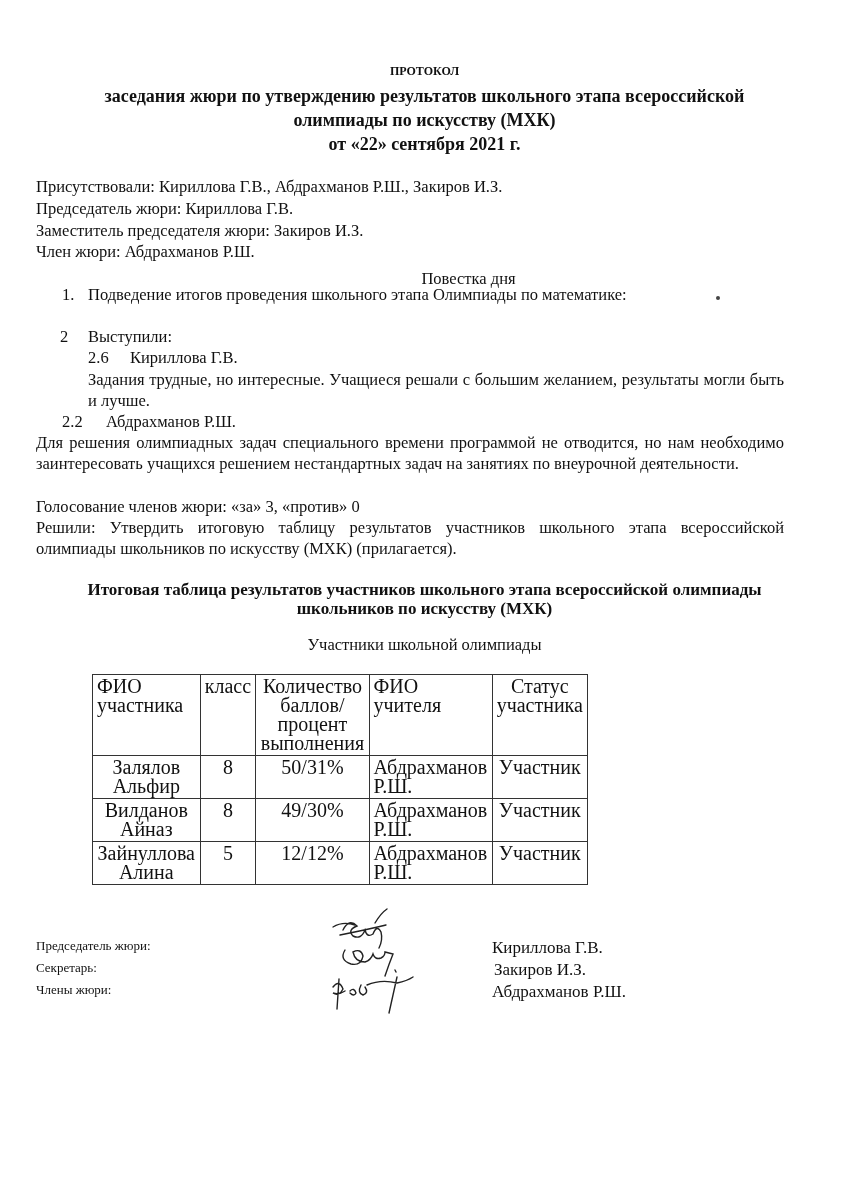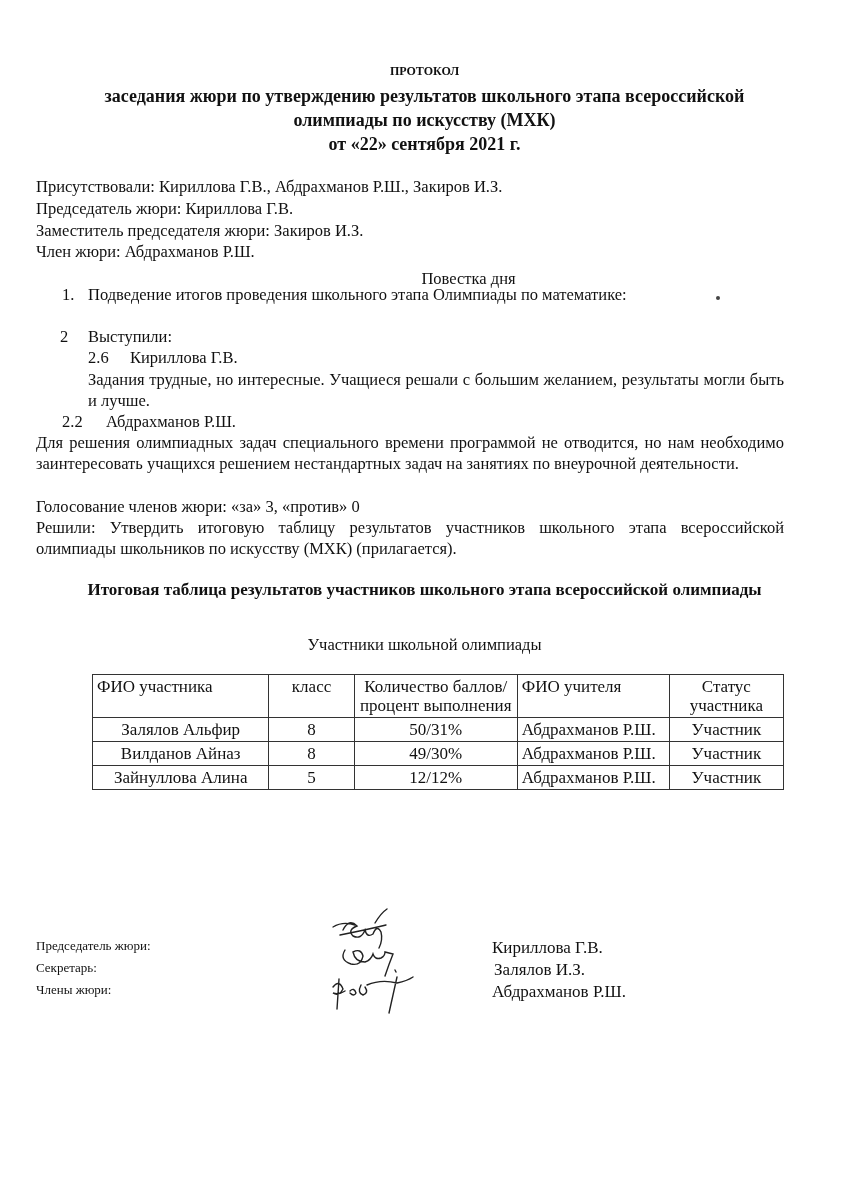--- a/index.html
+++ b/index.html
@@ -8,22 +8,22 @@
       font-family: "Liberation Serif", serif; color: #111; font-size: 16.5px;
     }
     .abs { position: absolute; }
     .title-block { left: 0; width: 849px; top: 58px; text-align: center; font-weight: bold; }
     .title-main { font-size: 12px; line-height: 26px; }
     .title-sub { font-size: 18px; line-height: 24px; }
     .line { white-space: nowrap; line-height: 21px; }
     .just { text-align: justify; text-align-last: left; }
     .center { text-align: center; }
     table.results {
-      position: absolute; left: 92px; top: 674px; width: 692px;
-      border-collapse: collapse; font-size: 17px; line-height: 19px;
+      position: absolute; left: 92px; top: 674px; width: 496px;
+      border-collapse: collapse; font-size: 20px; line-height: 19px;
     }
     table.results td, table.results th {
       border: 1px solid #333; vertical-align: top; padding: 2px 4px 2px 4px; font-weight: normal;
     }
     .c1 { width: 150px; text-align: center; }
     .c2 { width: 68px; text-align: center; }
     .c3 { width: 138px; text-align: center; }
     .c4 { width: 128px; text-align: left; }
     .c5 { width: 94px; text-align: center; }
     .sig-label { left: 36px; line-height: 21px; font-size: 13px; }
@@ -57,20 +57,21 @@
 <div class="abs just" style="left:88px; top:369px; width:696px; line-height:21px;">Задания трудные, но интересные. Учащиеся решали с большим желанием,  результаты могли быть и лучше.</div>
 <div class="abs line" style="left:62px; top:411px;">2.2</div>
 <div class="abs line" style="left:106px; top:411px;">Абдрахманов Р.Ш.</div>
 <div class="abs just" style="left:36px; top:432px; width:748px; line-height:21px;">Для решения олимпиадных задач специального времени программой  не отводится, но нам необходимо заинтересовать учащихся решением нестандартных задач на занятиях по внеурочной деятельности.</div>
 
 <div class="abs line" style="left:36px; top:496px;">Голосование членов жюри: «за» 3, «против» 0</div>
 <div class="abs just" style="left:36px; top:517px; width:748px; line-height:21px;">Решили: Утвердить итоговую таблицу результатов участников школьного этапа всероссийской олимпиады школьников по искусству (МХК)  (прилагается).</div>
 
 <div class="abs center" style="left:0; width:849px; top:580px; font-weight:bold; font-size:17px; line-height:19px;">
   <div>Итоговая таблица результатов участников школьного этапа всероссийской олимпиады</div>
+  <div>школьников по искусству (МХК)</div>
 </div>
 <div class="abs line center" style="left:0; width:849px; top:634px;">Участники школьной олимпиады</div>
 
 <table class="results">
   <thead>
     <tr>
       <th class="c1" style="text-align:left;">ФИО участника</th>
       <th class="c2">класс</th>
       <th class="c3">Количество баллов/процент выполнения</th>
       <th class="c4">ФИО учителя</th>
@@ -108,14 +109,14 @@
 
 <svg class="abs" style="left:315px; top:905px;" width="130" height="115">
   <g fill="none" stroke="#222" stroke-width="1.4" stroke-linecap="round">
     <path d="M28 25 q6 -12 14 -4 q-10 4 -4 10 q8 4 12 -6 q2 8 8 4 q4 -10 8 -2 q2 8 -2 16 M60 18 q6 -10 12 -14 M18 22 q10 -6 22 -2 M25 30 q30 -6 46 -10"></path>
     <path d="M30 45 q-6 10 6 14 q10 2 12 -8 q-2 -8 -10 -4 q2 10 12 10 q6 -2 8 -8 q2 6 8 4 q4 -2 4 -6 l8 2 q-4 10 -8 22 M80 65 l1 2"></path>
     <path d="M18 82 q6 -8 10 2 q-4 8 -10 4 q6 2 12 -2 M24 74 l-2 30 M35 86 q4 -4 6 2 q-2 4 -6 0 M46 80 q-4 8 2 10 q6 -2 2 -8 M52 80 q14 -6 30 -2 q10 -2 16 -6 M82 72 l-8 36"></path>
   </g>
 </svg>
 
 <div class="abs sig-name" style="top:937px;">Кириллова Г.В.</div>
-<div class="abs sig-name" style="top:959px; left:494px;">Залялов И.З.</div>
+<div class="abs sig-name" style="top:959px; left:494px;">Закиров И.З.</div>
 <div class="abs sig-name" style="top:981px;">Абдрахманов Р.Ш.</div>
 
 </body></html>

